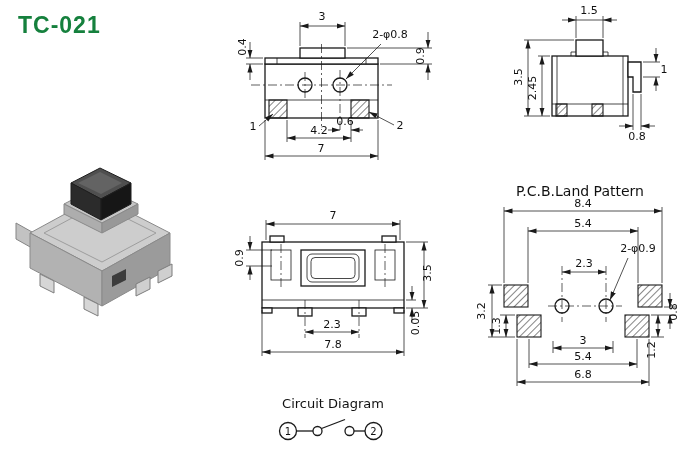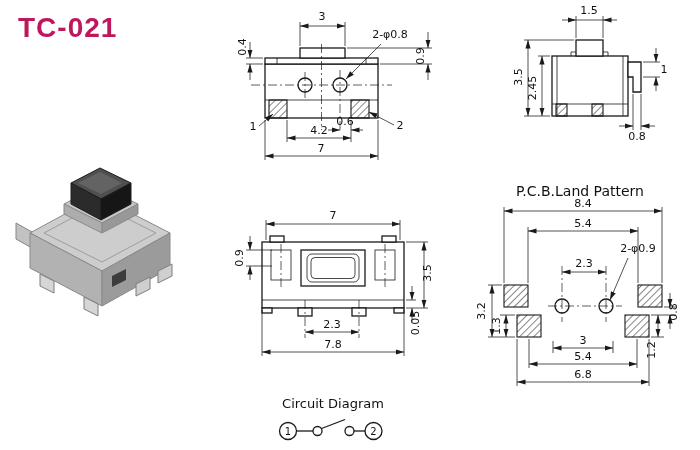--- a/index.html
+++ b/index.html
@@ -1,18 +1,18 @@
 <!DOCTYPE html>
 <html><head>
 <meta charset="utf-8">
 <style>
   html,body{margin:0;padding:0;background:#ffffff;}
   .stage{position:relative;width:700px;height:450px;background:#fff;overflow:hidden;
          font-family:"DejaVu Sans",sans-serif;}
-  .title{position:absolute;left:18px;top:12px;font-size:28px;font-weight:bold;color:#be185d;
+  .title{position:absolute;left:18px;top:12px;font-size:23px;font-weight:bold;color:#15803d;
          letter-spacing:1px;font-family:"Liberation Sans","DejaVu Sans",sans-serif;}
   svg.draw{position:absolute;left:0;top:0;}
   .ol  {fill:none;stroke:#1a1a1a;stroke-width:1.3;}
   .olw {fill:#ffffff;stroke:#1a1a1a;stroke-width:1.3;}
   .thin{fill:none;stroke:#1a1a1a;stroke-width:0.8;}
   .dim {fill:none;stroke:#1a1a1a;stroke-width:0.75;}
   .cl  {fill:none;stroke:#1a1a1a;stroke-width:0.7;stroke-dasharray:9 3 2 3;}
   .hatch{fill:url(#hatchp);stroke:#1a1a1a;stroke-width:1.1;}
   .dt  {font-size:11px;fill:#111;text-anchor:middle;font-family:"DejaVu Sans",sans-serif;}
   .lbl {font-size:14px;fill:#111;text-anchor:middle;font-family:"DejaVu Sans",sans-serif;}

